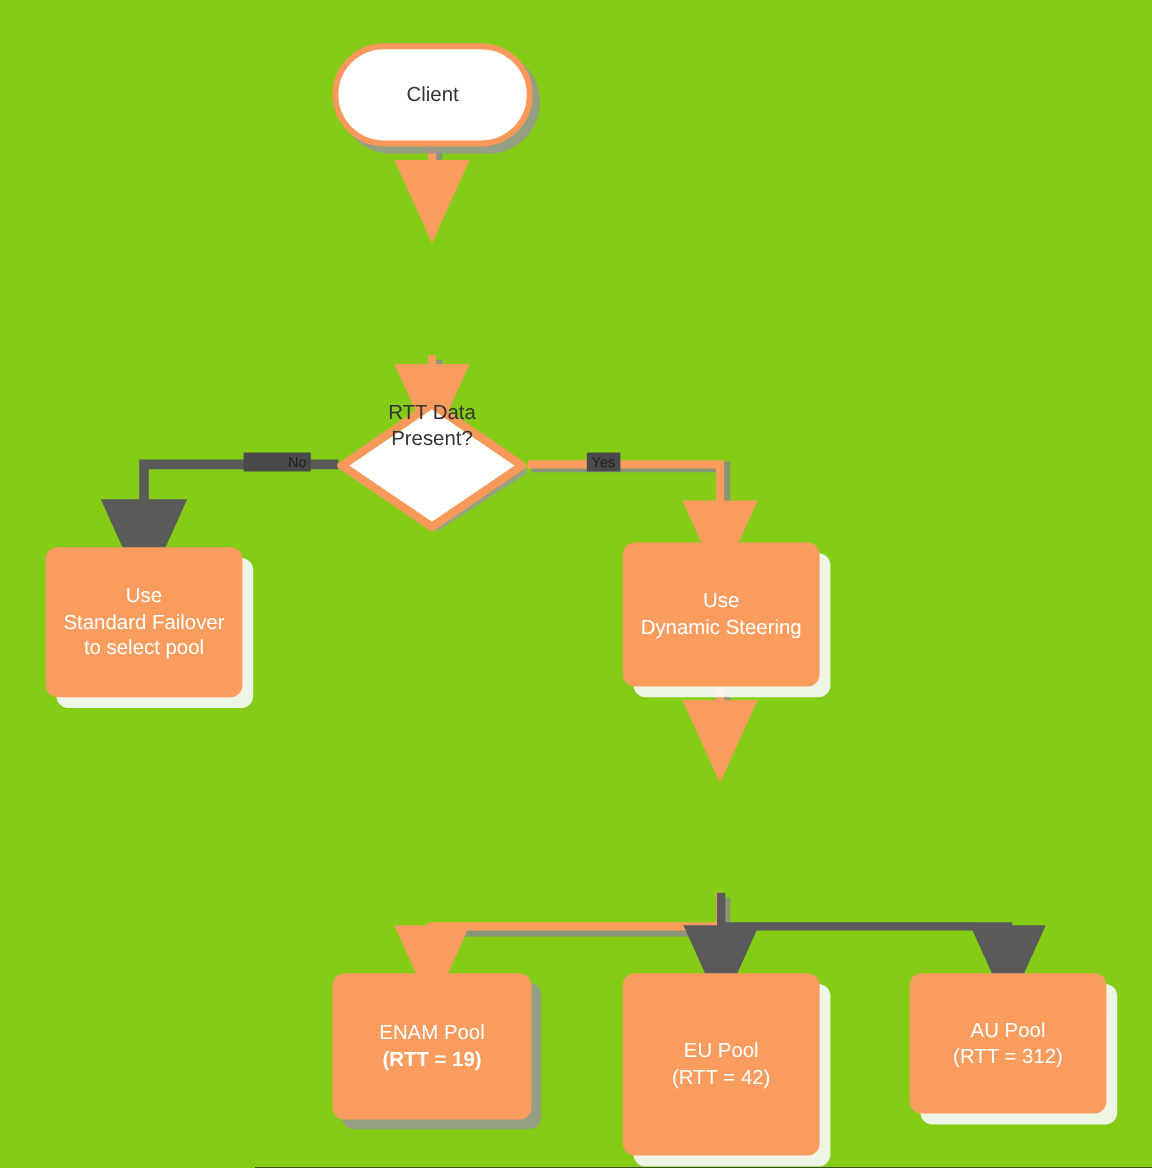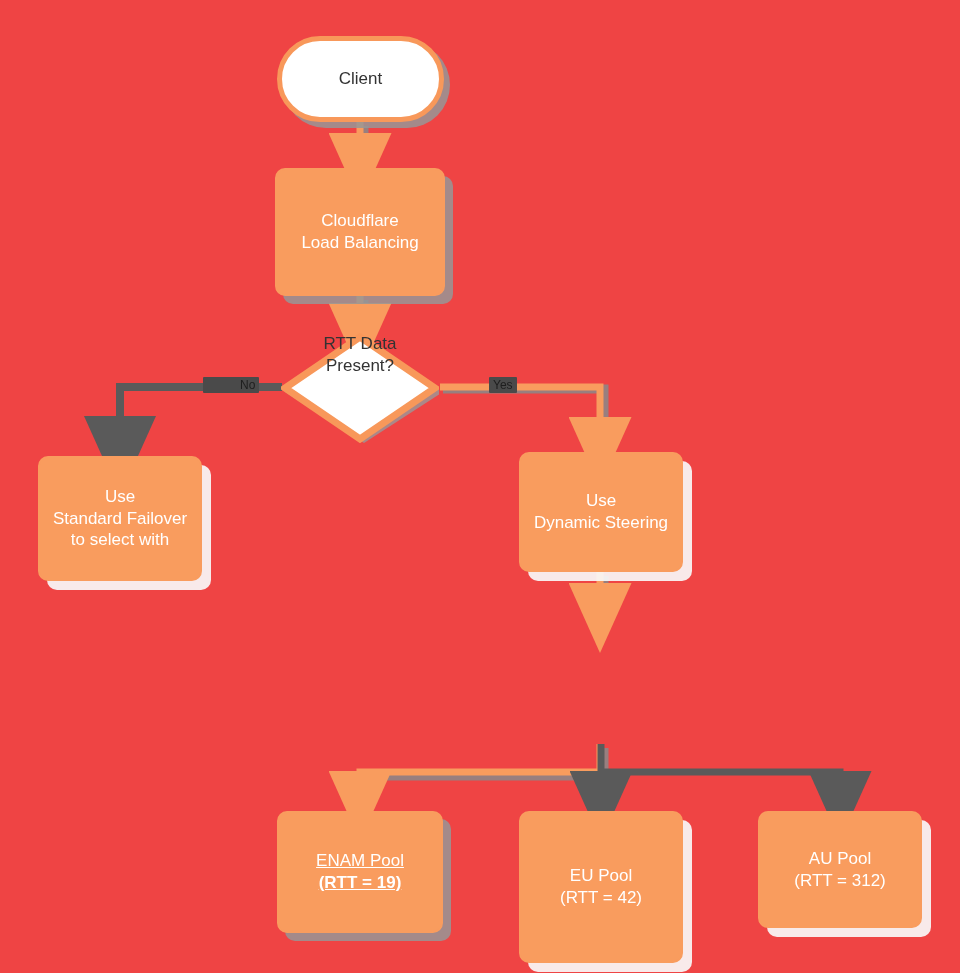--- a/index.html
+++ b/index.html
@@ -4,21 +4,21 @@
 <style>
   html, body {
     margin: 0;
     padding: 0;
     background: #000000;
   }
   #canvas {
     position: relative;
     width: 960px;
     height: 973px;
-    background: #ef4444;
+    background: #84cc16;
     font-family: "Liberation Sans", sans-serif;
     overflow: hidden;
   }
   #edges {
     position: absolute;
     left: 0;
     top: 0;
     width: 960px;
     height: 973px;
   }
@@ -126,24 +126,20 @@
 
     <path d="M601,744 L601,806" stroke="#5A5A5A" stroke-width="7" fill="none" marker-end="url(#arrowGrey)"></path>
 
     <path d="M601,772 L840,772 L840,806" stroke="#5A5A5A" stroke-width="7" fill="none" marker-end="url(#arrowGrey)"></path>
   </svg>
 
   <div class="node terminal" style="left:277px; top:36px; width:167px; height:86px;">
     <span>Client</span>
   </div>
 
-  <div class="node process shadow-grey" style="left:275px; top:168px; width:170px; height:128px; flex-direction:column;">
-    <span>Cloudflare</span>
-    <span>Load Balancing</span>
-  </div>
 
   <div class="diamond-wrap" style="left:281px; top:333px; width:158px; height:110px;">
     <svg class="diamond-shape" viewBox="0 0 158 110" xmlns="http://www.w3.org/2000/svg">
       <polygon points="83,8 162,59 83,110 4,59" fill="#9a9a9a" opacity="0.8"></polygon>
       <polygon points="79,4 154,55 79,106 4,55" fill="#ffffff" stroke="#F8985A" stroke-width="7"></polygon>
     </svg>
     <div class="diamond-label">
       <div>
         <div>RTT Data</div>
         <div>Present?</div>
@@ -151,30 +147,30 @@
     </div>
   </div>
 
   <div class="edge-label" style="left:203px; top:377px;padding-left:37px;">No</div>
 
   <div class="edge-label" style="left:489px; top:377px;text-align:right;">Yes</div>
 
   <div class="node process shadow-white" style="left:38px; top:456px; width:164px; height:125px; flex-direction:column;">
     <span>Use</span>
     <span>Standard Failover</span>
-    <span>to select with</span>
+    <span>to select pool</span>
   </div>
 
   <div class="node process shadow-white" style="left:519px; top:452px; width:164px; height:120px; flex-direction:column;">
     <span>Use</span>
     <span>Dynamic Steering</span>
   </div>
 
 
-  <div class="node process shadow-grey" style="left:277px; top:811px; width:166px; height:122px; flex-direction:column;text-decoration:underline;">
+  <div class="node process shadow-grey" style="left:277px; top:811px; width:166px; height:122px; flex-direction:column;">
     <span>ENAM Pool</span>
     <span class="bold">(RTT = 19)</span>
   </div>
 
   <div class="node process shadow-white" style="left:519px; top:811px; width:164px; height:152px; flex-direction:column;">
     <span>EU Pool</span>
     <span>(RTT = 42)</span>
   </div>
 
   <div class="node process shadow-white" style="left:758px; top:811px; width:164px; height:117px; flex-direction:column;">

